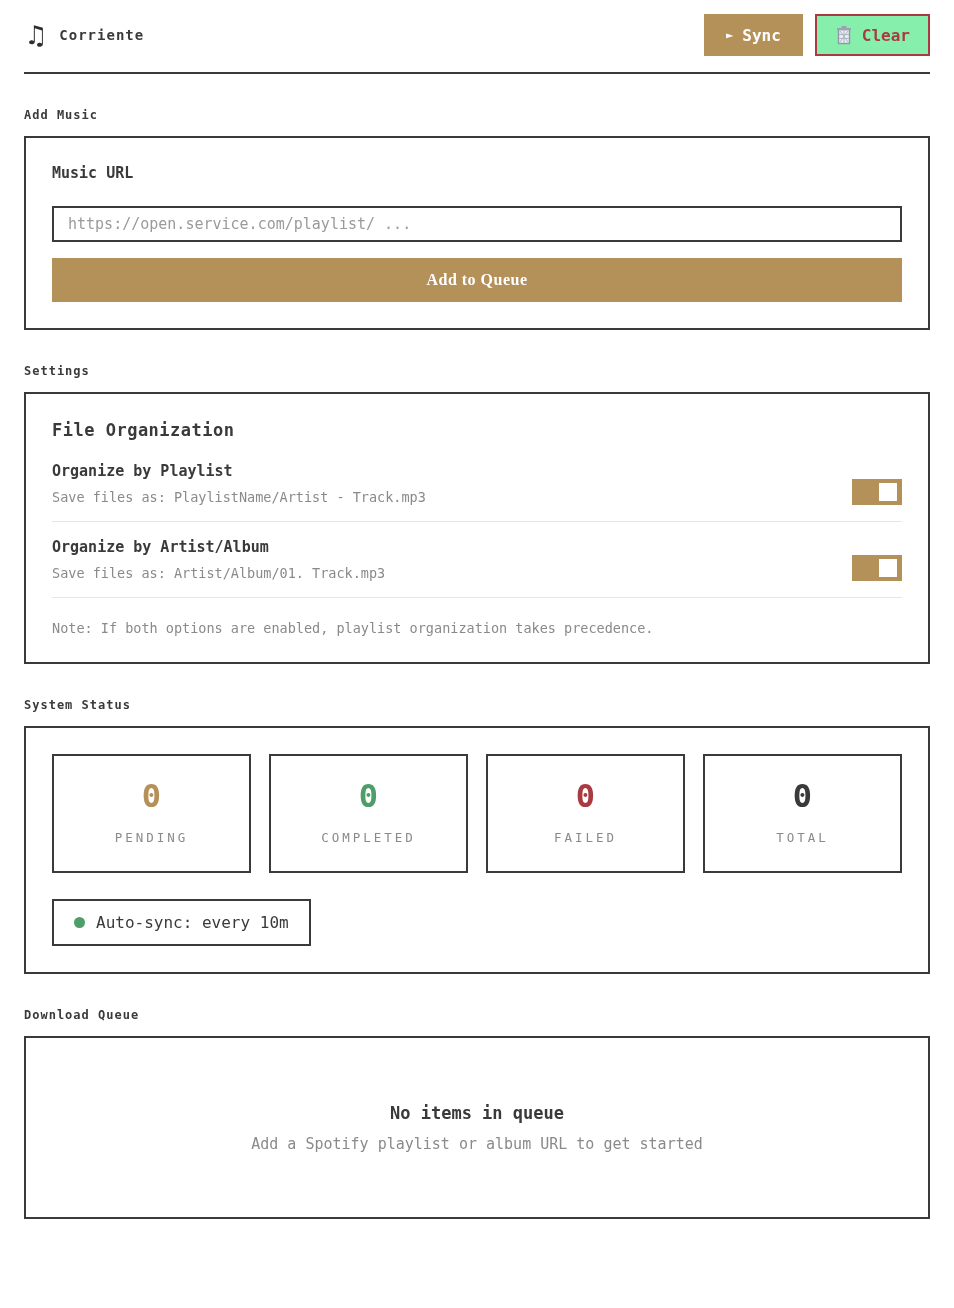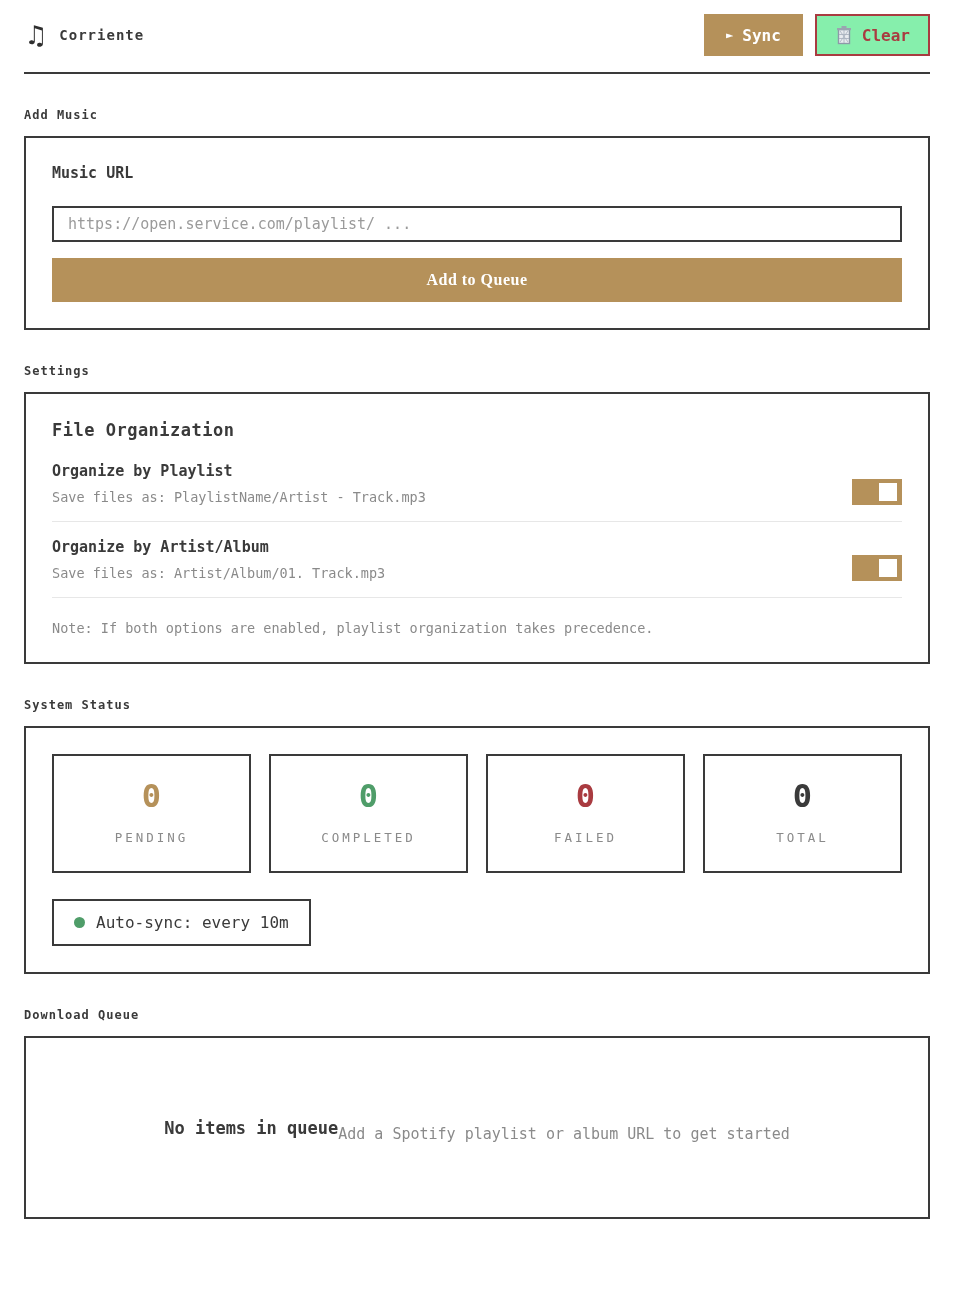--- a/index.html
+++ b/index.html
@@ -157,20 +157,21 @@
     border-radius: 50%;
     background: #4f9d69;
     flex: 0 0 auto;
   }
 
   
   .queue-card {
     border: 2px solid #3a3a3a;
     min-height: 183px;
     display: flex;
+    flex-direction: column;
     align-items: center;
     justify-content: center;
     text-align: center;
     padding: 26px;
   }
   .empty-title { font-size: 17px; font-weight: bold; }
   .empty-sub { margin-top: 12px; font-size: 15px; color: #8a8a8a; }
 
   .trash-svg { display: block; }
 </style>

